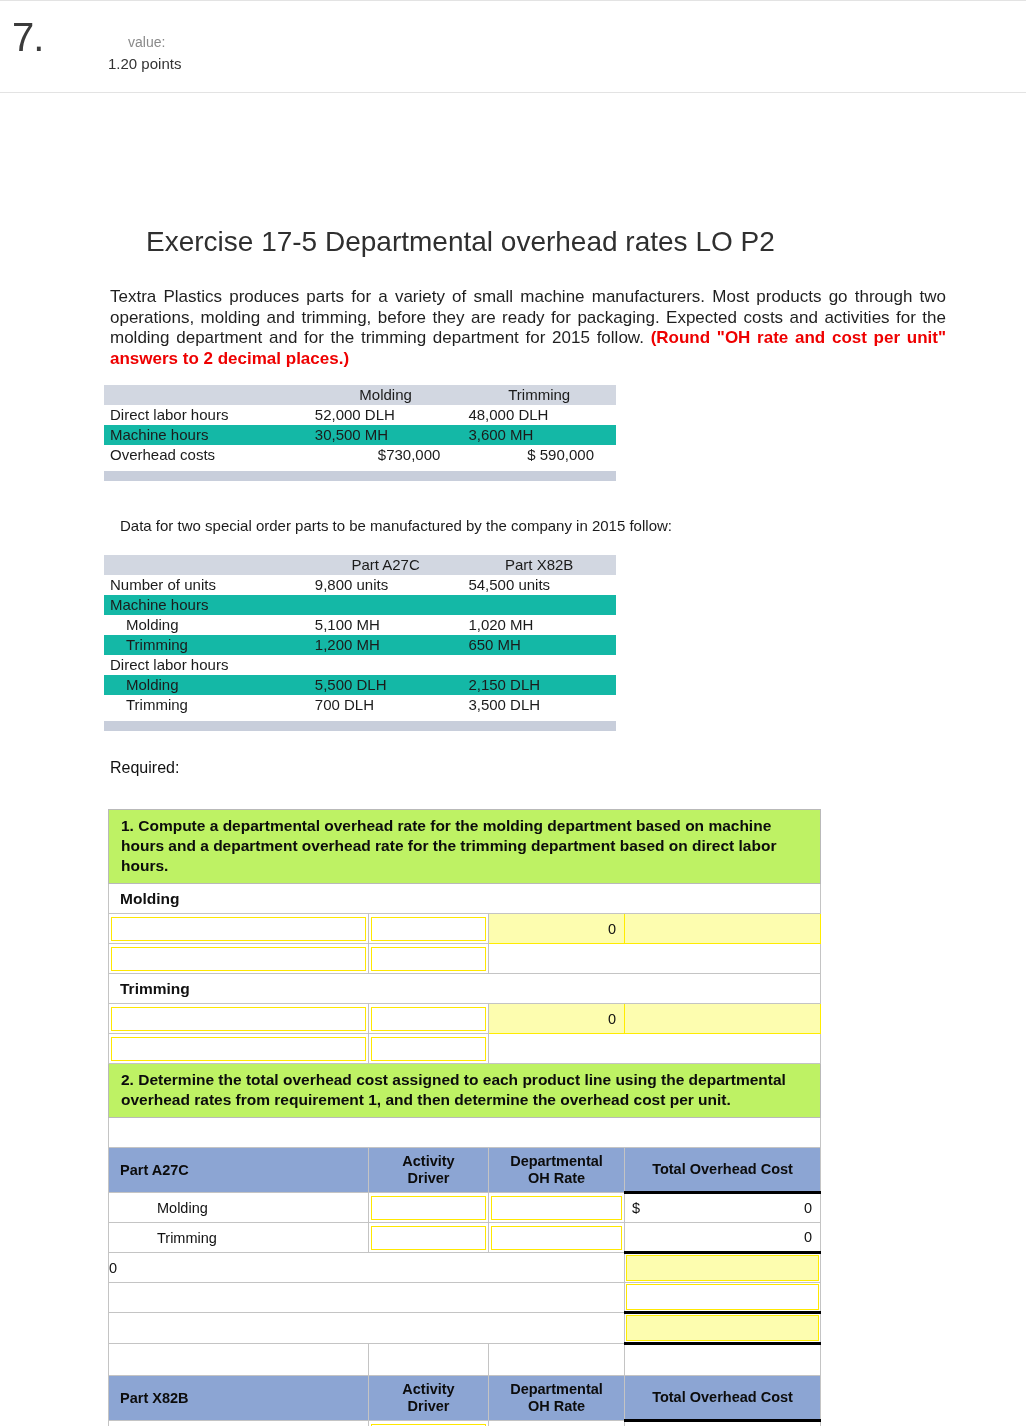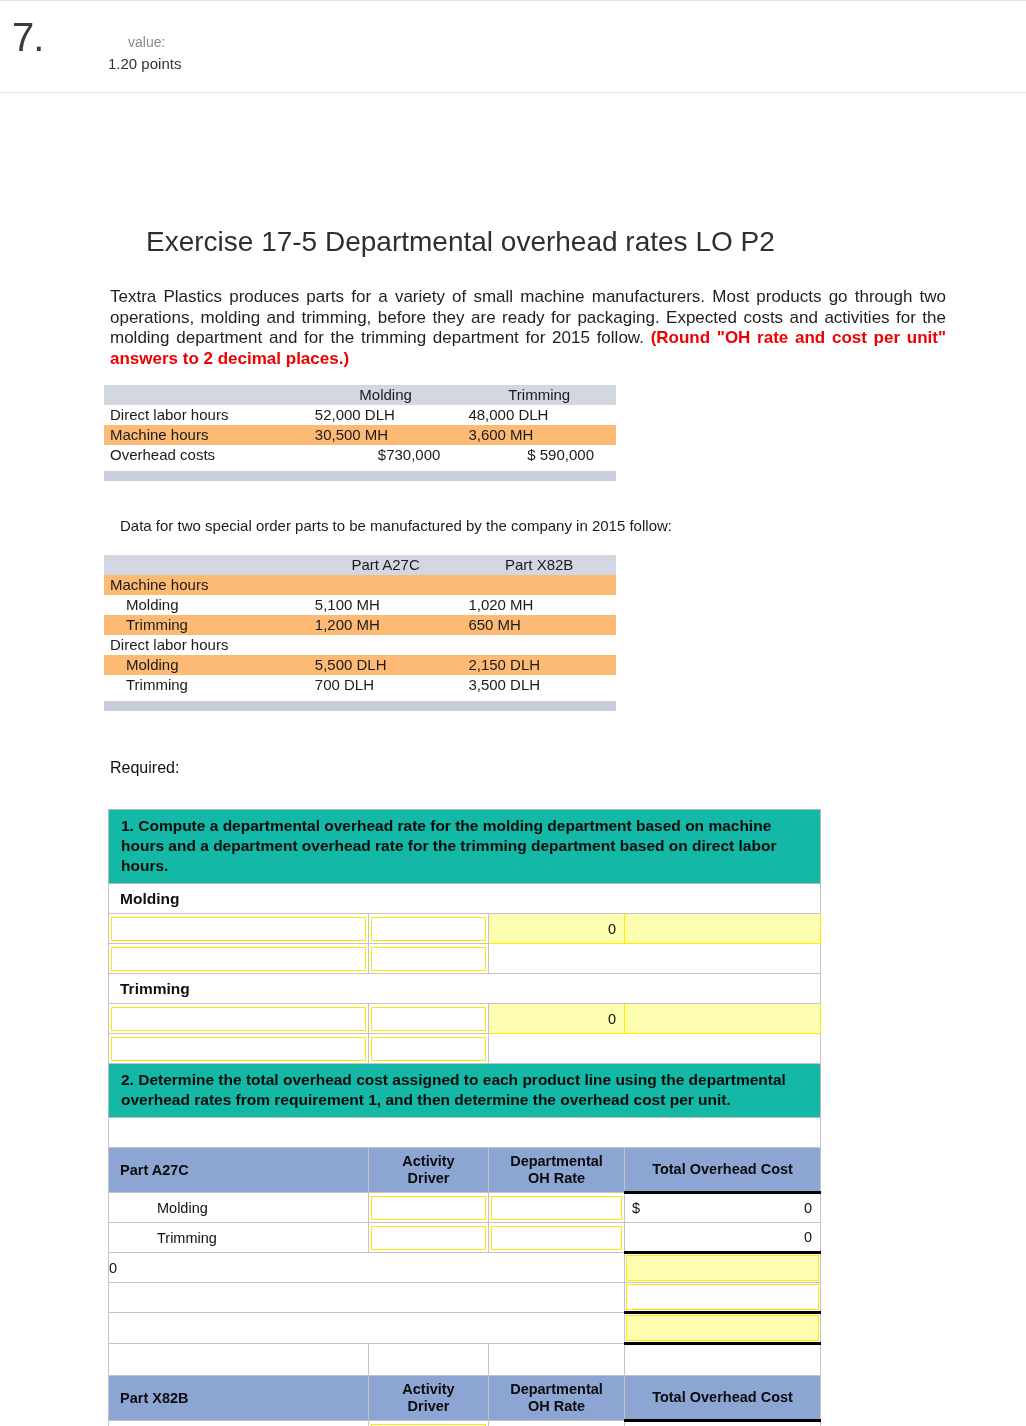--- a/index.html
+++ b/index.html
@@ -82,21 +82,21 @@
 
   
   .exhibit {
     position: absolute;
     border-collapse: collapse;
     font-size: 15px;
     color: #1b1b1b;
   }
   .exhibit td { padding: 0 6px; height: 20px; line-height: 20px; white-space: nowrap; }
   .exhibit .hdr td { background: #d2d7e1; text-align: center; height: 20px; }
-  .exhibit .alt td { background: #fdba74; }
+  .exhibit .alt td { background: #14b8a6; }
   .exhibit .lbl { text-align: left; width: 200px; }
   .exhibit .lbl.ind { padding-left: 22px; }
   .exhibit .num { text-align: left; width: 150px; padding-right: 36px; }
   .exhibit .num2 { text-align: right; width: 150px; padding-right: 22px; }
   .exhibit .footbar td { background: #c8cedb; height: 10px; }
   .exhibit .spacer td { height: 6px; background: #ffffff; }
 
   .exhibit1 { left: 104px; top: 292px; width: 512px; }
   .midtext {
     position: absolute;
@@ -129,21 +129,21 @@
     color: #111;
   }
   .ws td {
     border: 1px solid #c4c4c4;
     padding: 0;
     height: 30px;
     vertical-align: middle;
     background: #ffffff;
   }
   .ws .instr {
-    background: #14b8a6;
+    background: #bef264;
     font-weight: bold;
     font-size: 15.5px;
     line-height: 20px;
     padding: 6px 10px 7px 12px;
     color: #0c0c0c;
     border: 1px solid #b9b9b9;
   }
   .ws .sectlabel {
     font-weight: bold;
     font-size: 15.5px;
@@ -270,20 +270,25 @@
 
     <div class="midtext">Data for two special order parts to be manufactured by the company in 2015 follow:</div>
 
     <table class="exhibit exhibit2">
       <tbody>
           <tr class="hdr">
         <td class="lbl"></td>
         <td>Part A27C</td>
         <td>Part X82B</td>
       </tr>
+      <tr>
+        <td class="lbl">Number of units</td>
+        <td class="num">9,800 units</td>
+        <td class="num">54,500 units</td>
+      </tr>
       <tr class="alt">
         <td class="lbl">Machine hours</td>
         <td class="num"></td>
         <td class="num"></td>
       </tr>
       <tr>
         <td class="lbl ind">Molding</td>
         <td class="num">5,100 MH</td>
         <td class="num">1,020 MH</td>
       </tr>

